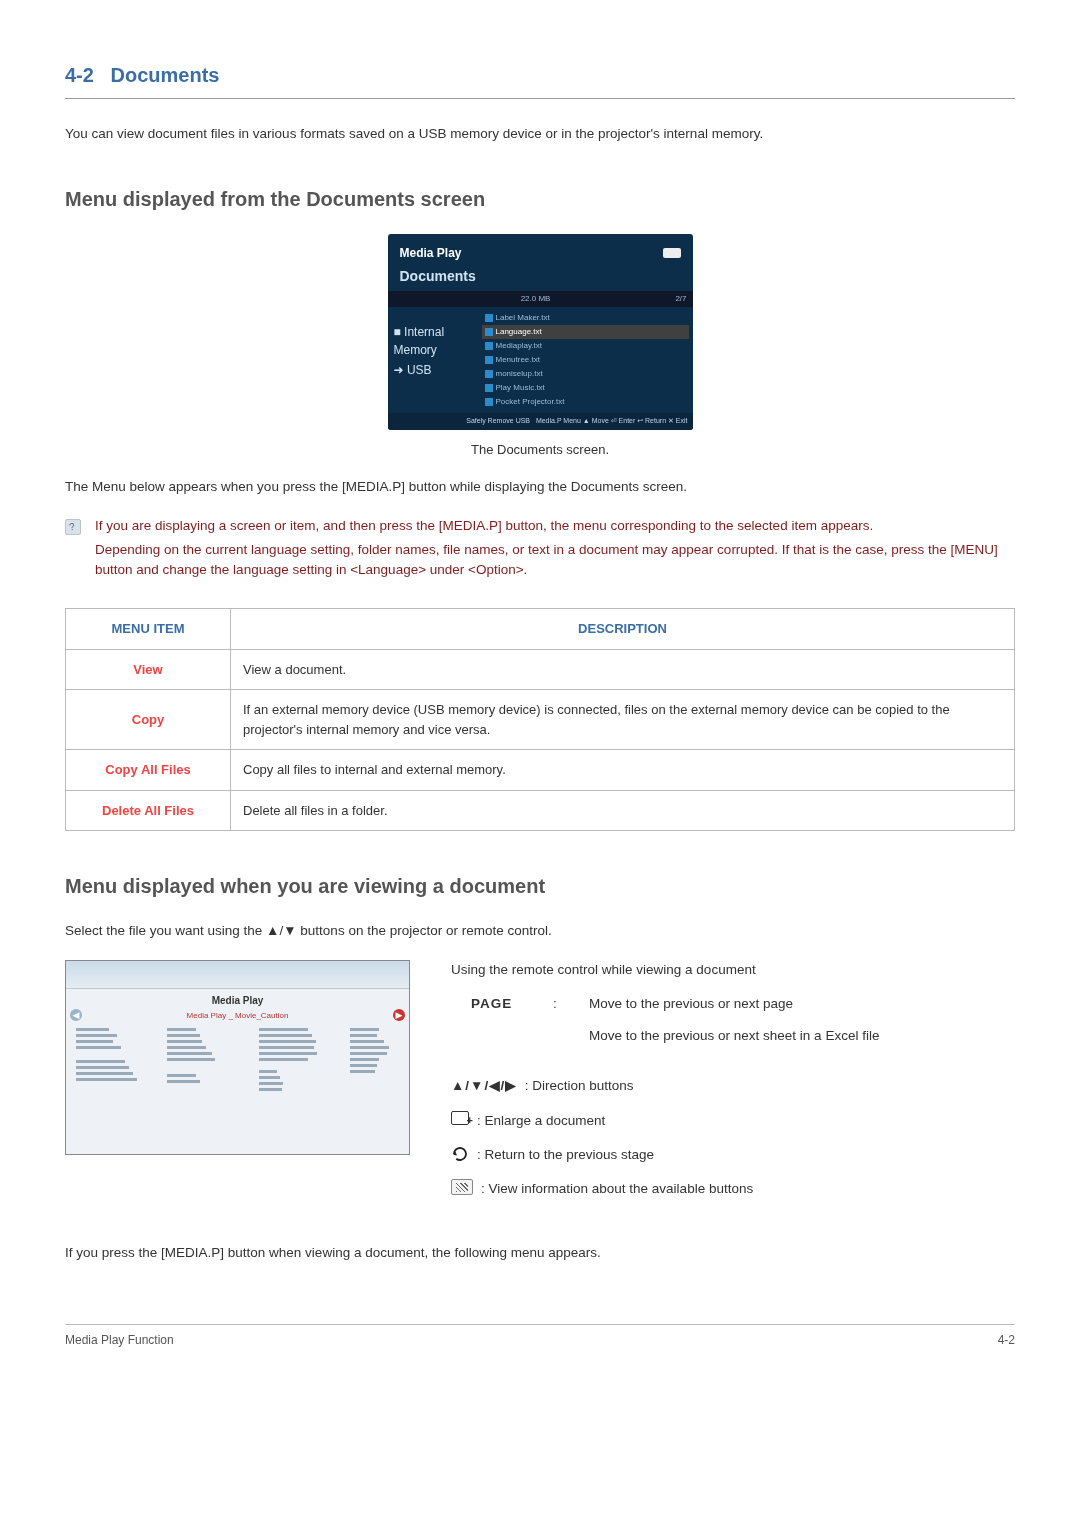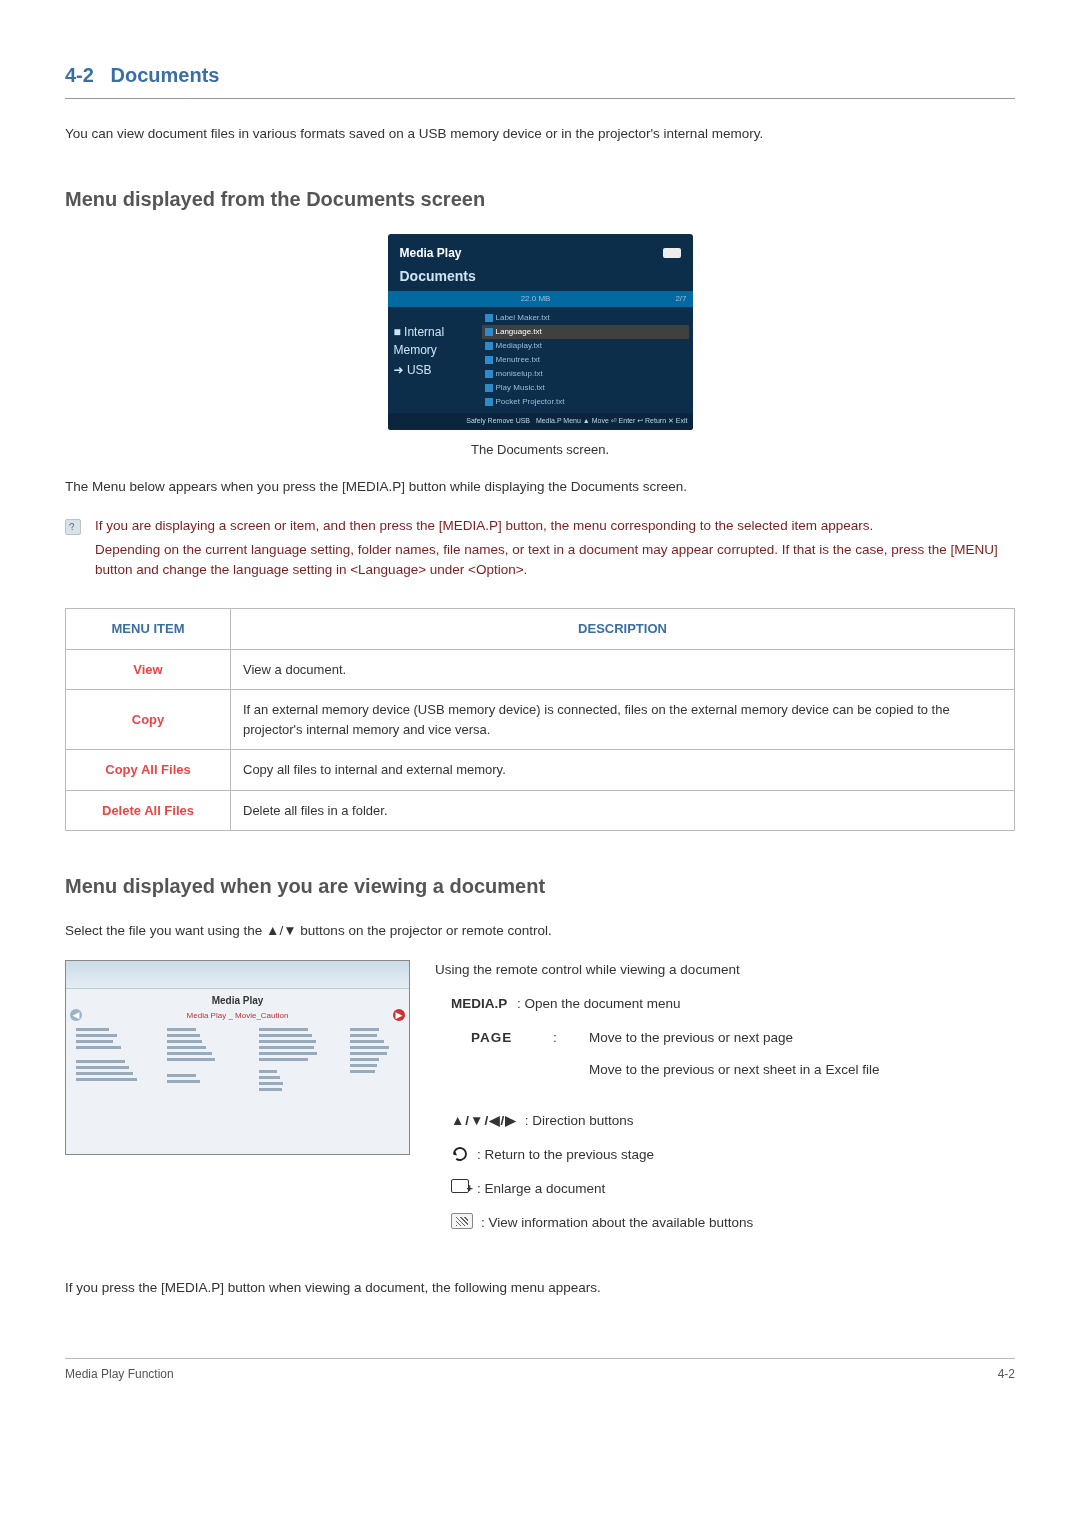--- a/index.html
+++ b/index.html
@@ -39,21 +39,21 @@
     background: #0d2e4a;
     border-radius: 3px;
     overflow: hidden;
     font-size: 10px;
     text-align: left;
   }
   .proj-header { padding: 10px 12px 4px; color: #fff; }
   .proj-title { font-size: 12px; font-weight: bold; display:flex; justify-content:space-between; align-items:center;}
   .proj-usb { width:18px; height:10px; background:#eee; border-radius:2px; display:inline-block;}
   .proj-sub { font-size: 14px; font-weight: bold; margin-top: 4px; color: #cfe3f3; }
-  .proj-bar { display:flex; justify-content:space-between; background:#0369a1; color:#9bbdd8; font-size:8px; padding:2px 6px; }
+  .proj-bar { display:flex; justify-content:space-between; background:#0f172a; color:#9bbdd8; font-size:8px; padding:2px 6px; }
   .proj-body { display:flex; min-height:95px; }
   .proj-left { width:90px; padding:16px 6px; color:#cfe3f3; font-size:12px; }
   .proj-left div { margin-bottom:2px; }
   .proj-list { flex:1; padding:4px 4px; font-size:8px; }
   .proj-row { padding:1px 3px; color:#9bbdd8; }
   .proj-row.sel { background:#404040; color:#fff; }
   .proj-row .ic { display:inline-block; width:8px; height:8px; background:#2e8bc9; margin-right:3px; vertical-align:middle; }
   .proj-foot { background:#0a253c; color:#bcd5e8; font-size:7px; text-align:right; padding:3px 5px; }
 
   
@@ -88,21 +88,21 @@
   .dp-title { text-align:center; font-weight:bold; font-size:10px; margin-top:4px; color:#333;}
   .dp-sub { text-align:center; color:#b33; font-size:8px; margin-top:2px; }
   .dp-subbar { display:flex; align-items:center; margin:0 4px; }
   .dp-arrow { width:12px; height:12px; border-radius:50%; background:#9bb4c9; color:#fff; font-size:9px; line-height:12px; text-align:center; }
   .dp-body { padding:6px 10px; display:flex; gap:10px; }
   .dp-col { flex:1; }
   .dp-line { height:3px; background:#9ab; margin-bottom:3px; }
   .dp-bottom { position:absolute; bottom:2px; left:6px; right:6px; display:flex; justify-content:space-between; color:#888; font-size:7px;}
 
   .controls { flex:1; font-size:13.5px; }
-  .controls-title { margin-bottom:14px; }
+  .controls-title { margin-bottom:14px;margin-left:16px; }
   .ctrl-line { display:flex; gap:8px; margin-bottom:14px; align-items:flex-start; padding-left:16px; }
   .ctrl-label { font-weight:bold; min-width:58px; }
   .page-block { padding-left:36px; margin-bottom:18px; }
   .page-row { display:flex; gap:28px; align-items:flex-start; }
   .page-lbl { font-weight:bold; letter-spacing:1px; width:54px; }
   .page-colon { width:8px; }
   .page-txt div { margin-bottom:12px; }
   .sym-arrows { font-weight:bold; letter-spacing:1px; font-family: Arial, sans-serif; }
 
   .ico-enlarge {
@@ -278,57 +278,53 @@
     </div>
     <div class="dp-bottom">
         <span></span>
         <span></span>
       </div>
   </div>
 
   <div class="controls">
     <div class="controls-title">Using the remote control while viewing a document</div>
 
-    <div class="ctrl-line">
-      <span class="ctrl-label">MEDIA.P</span>
-      <span>: Open the document menu</span>
-    </div>
 
     <div class="page-block">
       <div class="page-row">
         <span class="page-lbl">PAGE</span>
         <span class="page-colon">:</span>
         <div class="page-txt">
           <div>Move to the previous or next page</div>
           <div>Move to the previous or next sheet in a Excel file</div>
         </div>
       </div>
     </div>
 
     <div class="ctrl-line">
       <span class="sym-arrows">▲/▼/◀/▶</span>
       <span>: Direction buttons</span>
     </div>
 
     <div class="ctrl-line">
+      <span class="ico-enlarge"></span>
+      <span>: Enlarge a document</span>
+    </div>
+
+    <div class="ctrl-line">
       <span class="ico-return">
         <svg viewBox="0 0 24 24">
             <path fill="none" stroke="#222" stroke-width="2.5" d="M4 12a8 8 0 1 1 3 6.2"></path>
             <path fill="#222" d="M3 13l5 1-2-5z"></path>
           </svg>
       </span>
       <span>: Return to the previous stage</span>
     </div>
 
     <div class="ctrl-line">
-      <span class="ico-enlarge"></span>
-      <span>: Enlarge a document</span>
-    </div>
-
-    <div class="ctrl-line">
       <span class="ico-info"></span>
       <span>: View information about the available buttons</span>
     </div>
   </div>
 </div>
 
 <p class="para">If you press the [MEDIA.P] button when viewing a document, the following menu appears.</p>
 
 <div class="footer">
   <span>Media Play Function</span>

